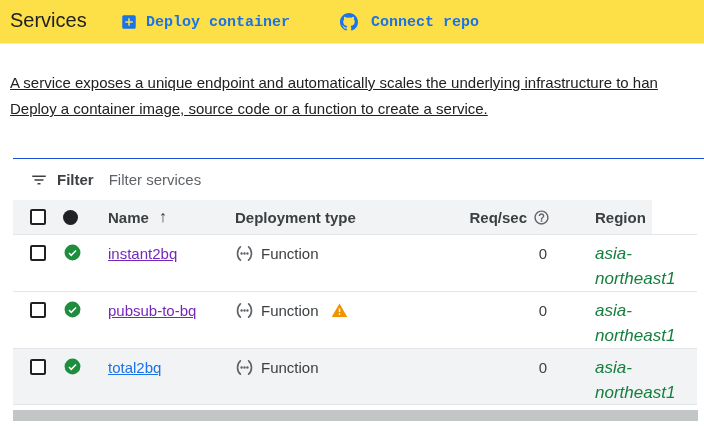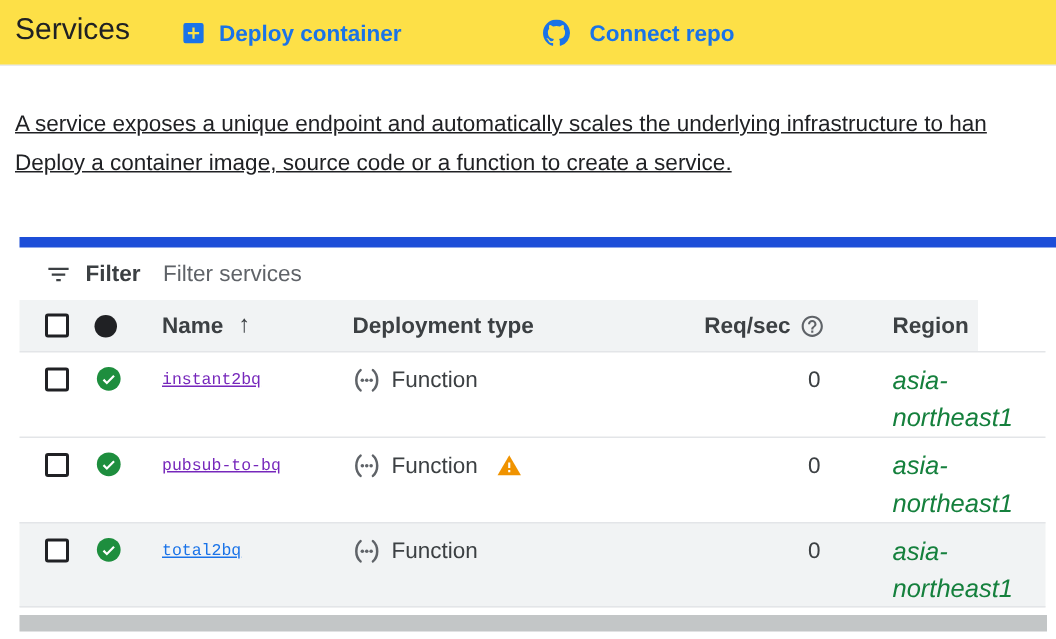--- a/index.html
+++ b/index.html
@@ -6,34 +6,34 @@
   html,body { width:704px; height:426px; background:#fff; overflow:hidden;
               font-family:"Liberation Sans", sans-serif; color:#202124; }
   .stage { position:relative; width:704px; height:426px; background:#fff; }
 
   
   .topbar { position:absolute; top:0; left:0; width:704px; height:44px;
             border-bottom:1px solid #e8eaed; background:#fde047; }
   .page-title { position:absolute; left:10px; top:9px; font-size:20px; color:#202124; }
   .action-btn { position:absolute; top:0; height:44px; display:flex; align-items:center;
                 gap:8px; color:#1a73e8; font-size:15px; font-weight:600; cursor:pointer;
-                background:none; border:none; font-family:Liberation Sans, sans-serif; }
+                background:none; border:none; font-family:Liberation Mono, monospace; }
   .btn-deploy { left:120px; }
-  .btn-repo   { left:362px;gap:13px; }
+  .btn-repo   { left:340px;gap:13px; }
   .btn-func   { left:510px; }
   .action-btn svg { display:block; }
 
   
   .desc { position:absolute; top:70px; left:10px; width:694px; overflow:hidden;
           font-size:15px; line-height:26px; color:#202124;text-decoration:underline; }
   .desc div { white-space:nowrap; }
 
   
   .tablewrap { position:absolute; left:13px; top:158px; width:691px; }
-  .filterbar { height:42px; border-top:7px solid #1d4ed8; display:flex;
+  .filterbar { height:42px; border-top:1px solid #1d4ed8; display:flex;
                align-items:center; padding-left:17px; }
   .filter-icon { width:18px; height:18px; color:#3c4043; }
   .filter-label { font-size:15px; font-weight:600; color:#3c4043; margin-left:9px; }
   .filter-input { border:none; outline:none; font-size:15px; margin-left:15px;
                   font-family:inherit; color:#5f6368; width:300px; background:transparent; }
   .filter-input::placeholder { color:#5f6368; opacity:1; }
 
   .grid-cols { display:grid; grid-template-columns:42px 40px 127px 203px 135px 137px; }
   .thead { height:34px; background:#f1f3f4; width:639px; align-items:center;
            font-size:15px; font-weight:600; color:#3c4043; }
@@ -48,21 +48,21 @@
   .help-icon { width:17px; height:17px; color:#5f6368; cursor:pointer; }
 
   .row { height:57px; border-top:1px solid #e3e5e8; width:684px; align-items:start; background:#fff; }
   .row.highlight { background:#f1f3f4; }
   .row.last { border-bottom:1px solid #e3e5e8; }
   .cb { width:16px; height:16px; border:2px solid #202124; border-radius:2px;
         background:#fff; cursor:pointer; }
   .c-select { padding:10px 0 0 17px; }
   .c-status { padding:8px 0 0 8px; }
   .c-status svg { width:19px; height:19px; display:block; }
-  .c-name { padding:11px 0 0 13px; font-size:11px; line-height:16px;font-family:Liberation Mono, monospace; }
+  .c-name { padding:11px 0 0 13px; font-size:15px; line-height:16px; }
   .c-name a { text-decoration:underline; cursor:pointer; }
   .c-name a.visited { color:#7627bb; }
   .c-name a.unvisited { color:#1a73e8; }
   .c-type { padding:9px 0 0 13px; display:flex; align-items:center; gap:7px;
             font-size:15px; color:#3c4043; }
   .fn-icon { width:19px; height:19px; color:#5f6368; }
   .warn-icon { width:17px; height:17px; margin-left:5px; }
   .c-req { padding:11px 13px 0 0; text-align:right; font-size:15px; color:#3c4043; line-height:16px; }
   .c-region { padding:6px 0 0 35px; font-size:17px; color:#15803d; line-height:25px;font-style:italic; }
 

